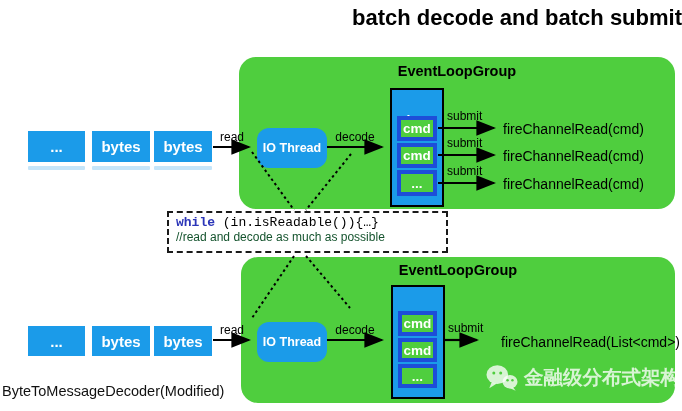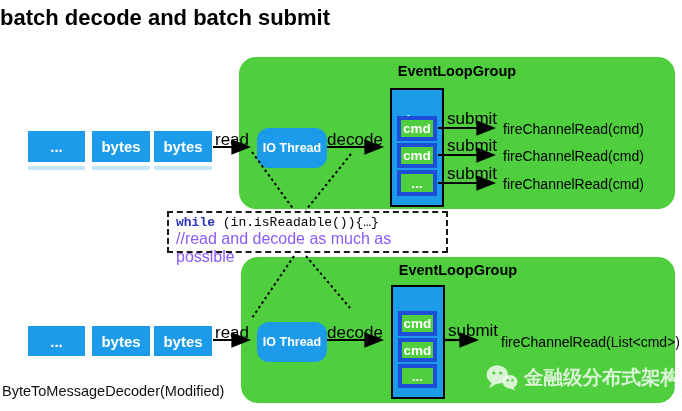--- a/index.html
+++ b/index.html
@@ -1,38 +1,38 @@
 <!DOCTYPE html>
 <html style="--green: #4FCE3E; --blue: #1B9BE9; --kwblue: #2B35B8;"><head>
 <meta charset="utf-8">
 <style>
   html,body{margin:0;padding:0;background:#fff;}
   .stage{position:relative;width:682px;height:411px;background:#fff;
          font-family:"Liberation Sans",sans-serif;overflow:hidden;}
   .abs{position:absolute;}
-  .title{left:0;top:5px;width:682px;text-align:left;font-size:22px;font-weight:bold;color:#000;}
+  .title{left:0;top:5px;width:682px;text-align:right;font-size:22px;font-weight:bold;color:#000;}
   .decoder-label{font-size:14.5px;color:#111;}
   .panel{background:var(--green);border-radius:17px;}
   .group-label{text-align:center;font-weight:bold;font-size:14.5px;color:#000;}
   .qbox{background:var(--blue);color:#fff;font-weight:bold;font-size:15px;
         display:flex;align-items:center;justify-content:center;}
   .qreflect{background:var(--blue);opacity:.25;filter:blur(.6px);border-radius:1px;}
   .iothread{background:var(--blue);color:#fff;font-weight:bold;font-size:12.5px;
             border-radius:12px;display:flex;align-items:center;justify-content:center;}
   .listbox{background:var(--blue);border:2px solid #000;box-sizing:border-box;}
   .listlabel{color:#fff;font-weight:bold;font-size:14px;margin-top:20px;}
   .cmd{background:var(--green);border:4px solid #1d4ed8;box-sizing:border-box;color:#fff;
        font-weight:bold;font-size:13.5px;display:flex;align-items:center;justify-content:center;}
-  .wire-label{font-size:17px;color:#000;}
+  .wire-label{font-size:12px;color:#000;}
   .out-label{font-size:14px;color:#000;white-space:nowrap;}
   .codebox{background:#fff;border:2.5px dashed #1a1a1a;box-sizing:border-box;
            padding:2px 7px;z-index:5;}
   .code1{font-family:"Liberation Mono",monospace;font-size:13px;white-space:pre;color:#000;}
   .code1 .kw{color:var(--kwblue);font-weight:bold;}
-  .code2{font-size:16px;color:#8b5cf6;}
+  .code2{font-size:12px;color:#14532d;}
   .watermark{display:flex;align-items:center;gap:6px;color:rgba(255,255,255,0.78);
              font-size:19.5px;font-weight:bold;white-space:nowrap;}
   svg.wires{position:absolute;left:0;top:0;z-index:4;pointer-events:none;}
 </style>
 </head>
 <body>
 
 <div class="stage">
 
   <div class="abs panel" style="left:239px;top:57px;width:436px;height:152px;"></div>

